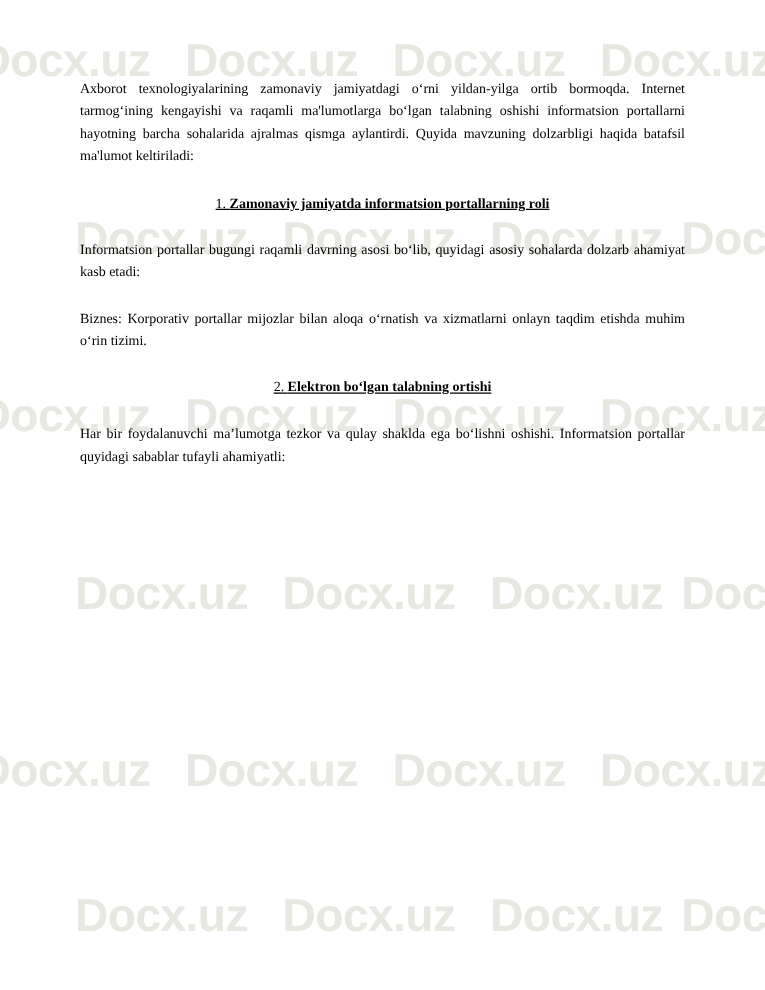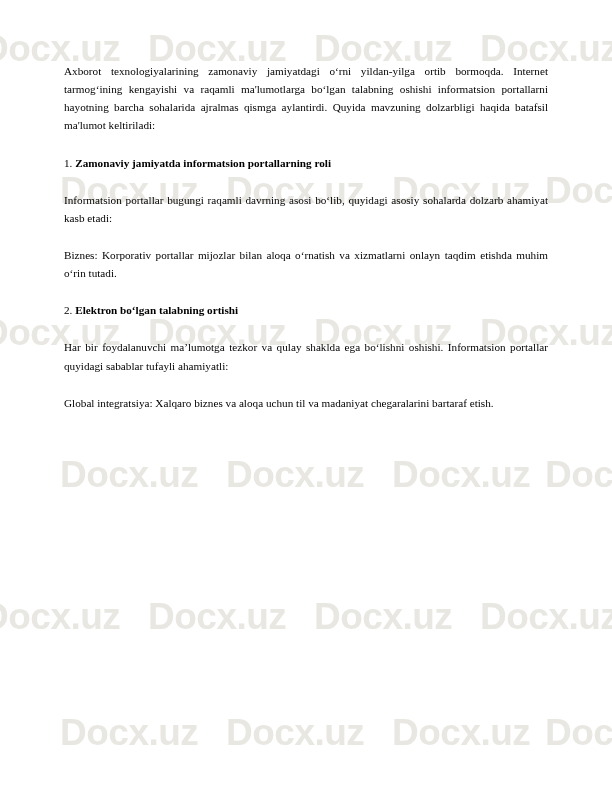--- a/index.html
+++ b/index.html
@@ -45,21 +45,22 @@
   }
   p {
     margin: 0 0 19px 0;
     font-size: 11.2px;
     line-height: 1.62;
     color: #000000;
     text-align: justify;
     text-justify: inter-word;
   }
   p.heading-line {
-    text-align: left;
+    text-align: center;
+    text-decoration: underline;
   }
   .bold {
     font-weight: bold;
   }
   .num {
     font-weight: normal;
   }
 </style>
 </head>
 <body>
@@ -93,23 +94,22 @@
 
 <div id="doc">
 
   <p>Axborot texnologiyalarining zamonaviy jamiyatdagi o‘rni yildan-yilga ortib bormoqda. Internet tarmog‘ining kengayishi va raqamli ma'lumotlarga bo‘lgan talabning oshishi informatsion portallarni hayotning barcha sohalarida ajralmas qismga aylantirdi. Quyida mavzuning dolzarbligi haqida batafsil ma'lumot keltiriladi:</p>
 
   <p class="heading-line"><span class="num">1. </span><span class="bold">Zamonaviy jamiyatda informatsion portallarning roli</span></p>
 
   <p>Informatsion portallar bugungi raqamli davrning asosi bo‘lib, quyidagi asosiy sohalarda dolzarb ahamiyat kasb etadi:</p>
 
 
-  <p>Biznes: Korporativ portallar mijozlar bilan aloqa o‘rnatish va xizmatlarni onlayn taqdim etishda muhim o‘rin tutadi.</p>
+  <p>Biznes: Korporativ portallar mijozlar bilan aloqa o‘rnatish va xizmatlarni onlayn taqdim etishda muhim o‘rin tizimi.</p>
 
 
 
   <p class="heading-line"><span class="num">2. </span><span class="bold">Elektron bo‘lgan talabning ortishi</span></p>
 
   <p>Har bir foydalanuvchi ma’lumotga tezkor va qulay shaklda ega bo‘lishni oshishi. Informatsion portallar quyidagi sabablar tufayli ahamiyatli:</p>
 
-  <p>Global integratsiya: Xalqaro biznes va aloqa uchun til va madaniyat chegaralarini bartaraf etish.</p>
 
 </div>
 
 </body></html>

